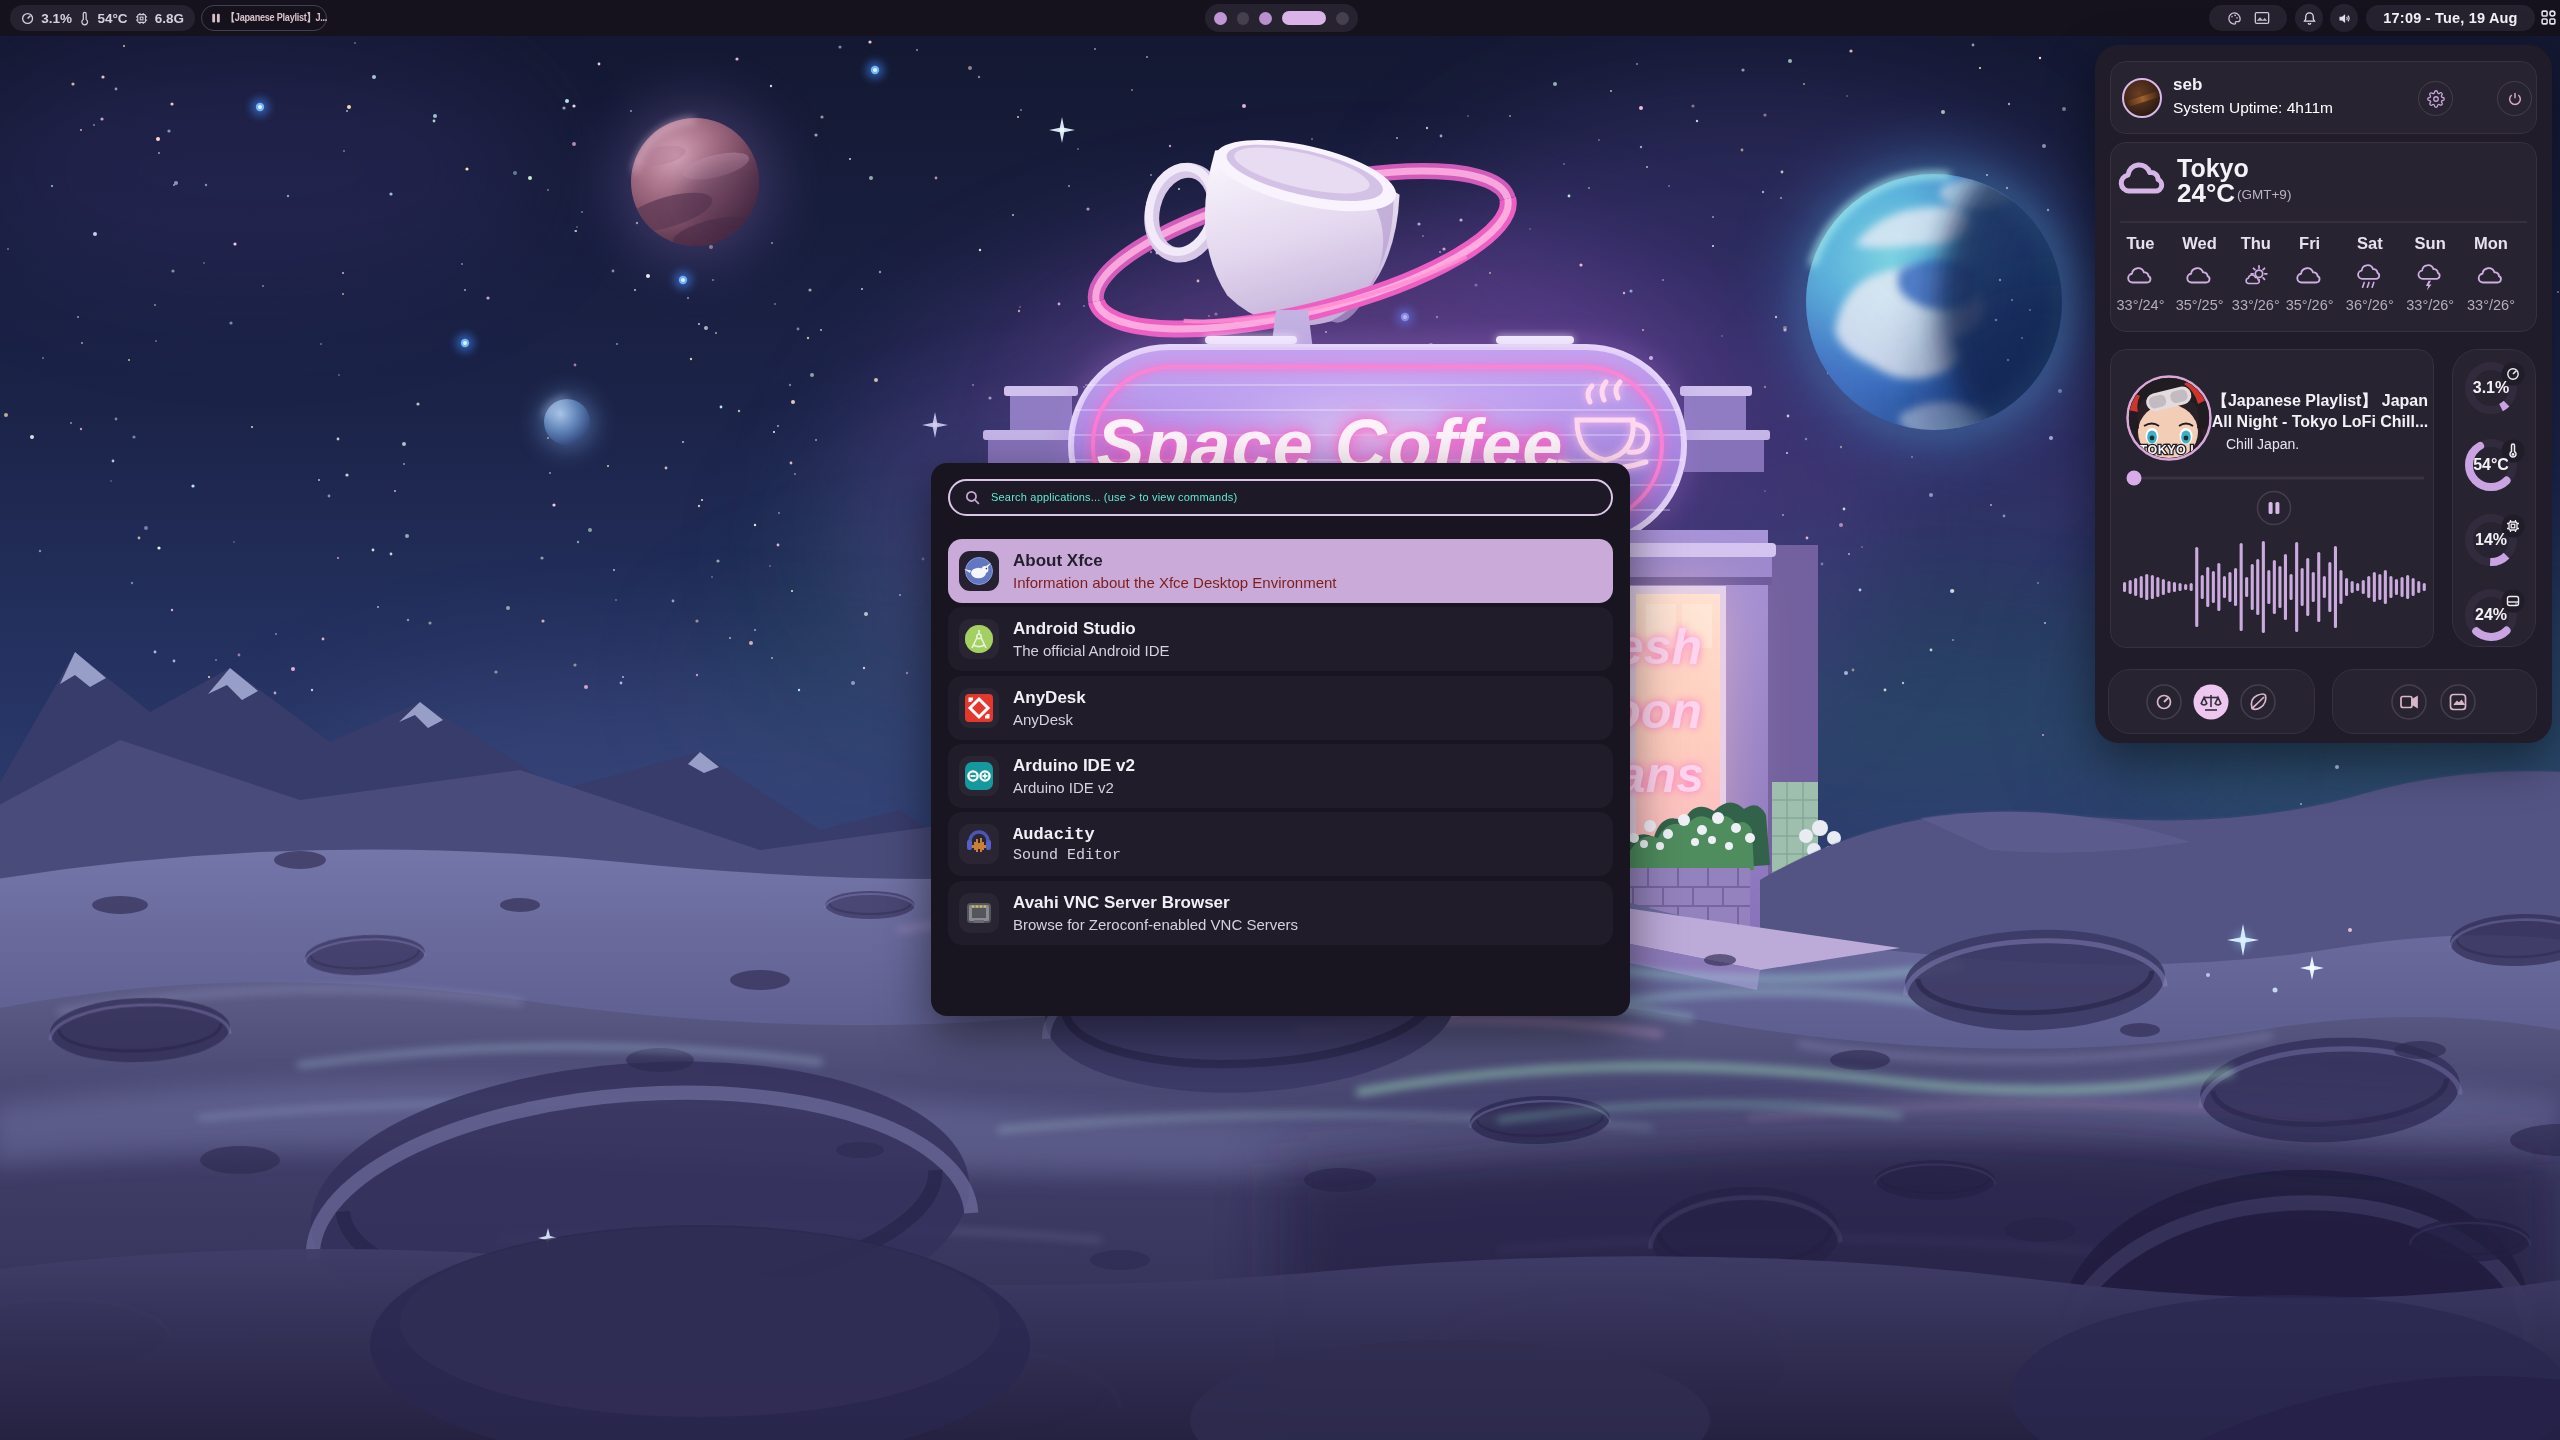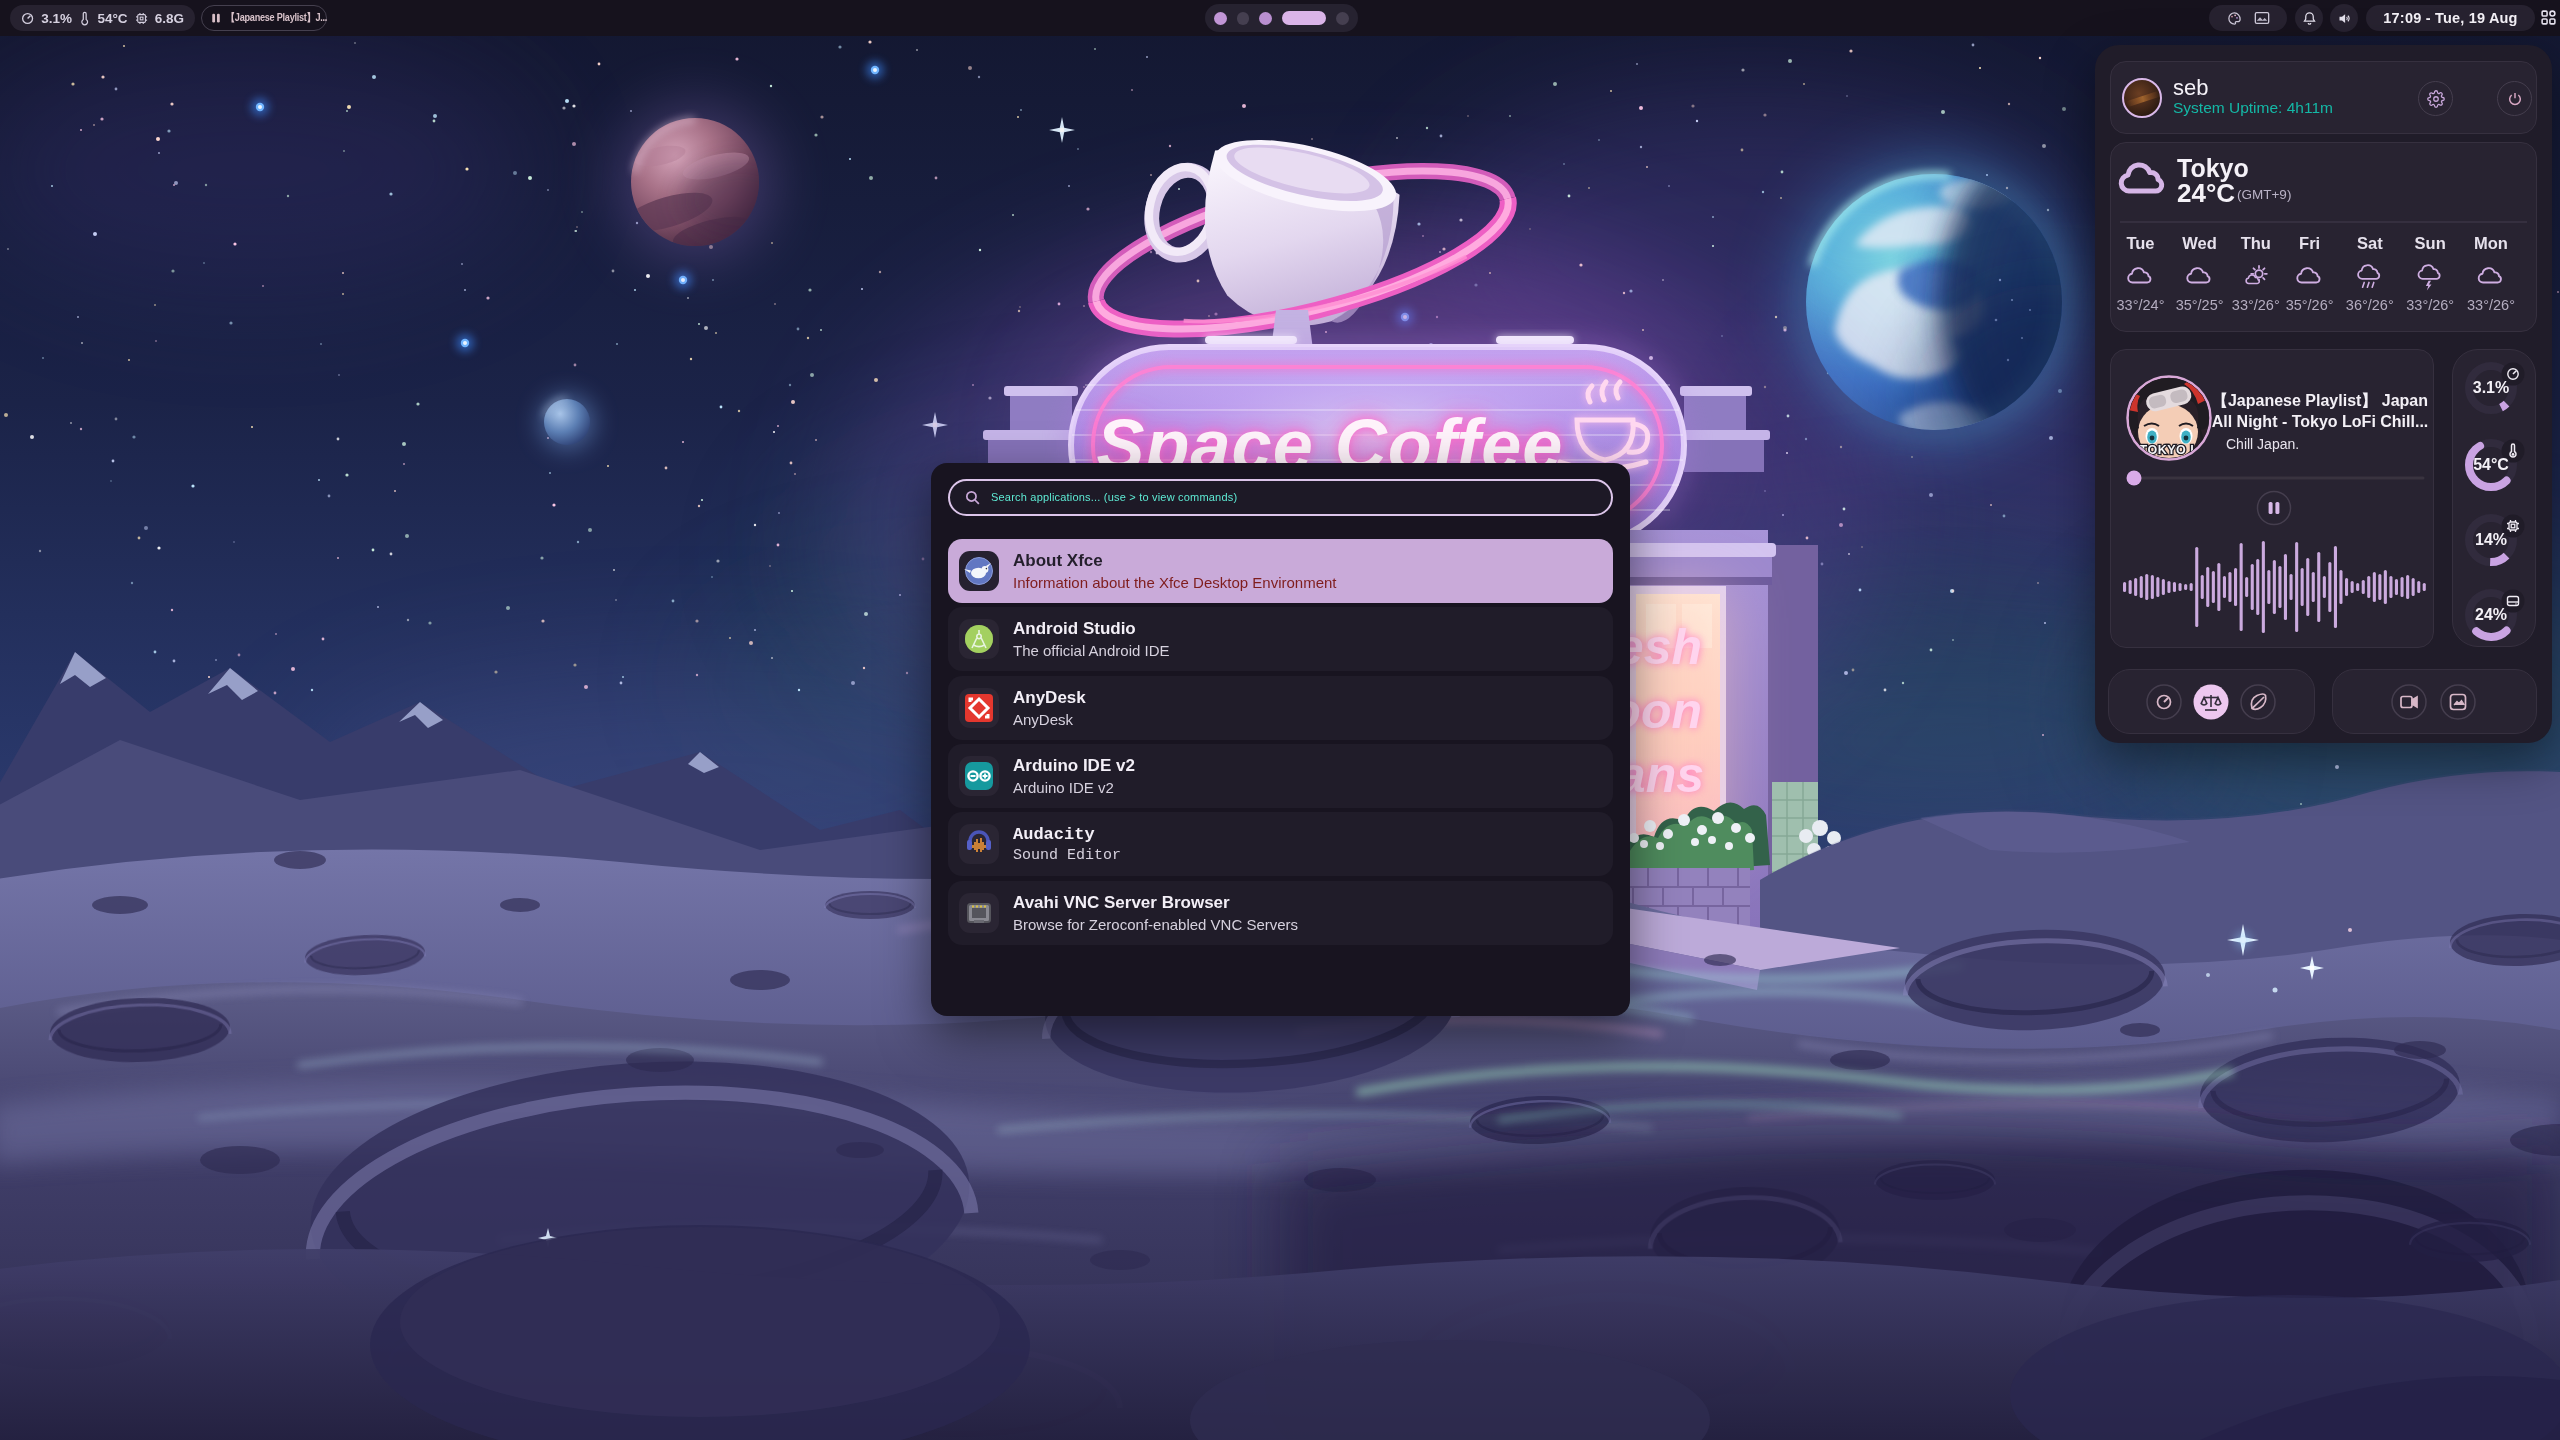--- a/index.html
+++ b/index.html
@@ -1185,22 +1185,22 @@
           <div class="t1">Avahi VNC Server Browser</div>
           <div class="t2">Browse for Zeroconf-enabled VNC Servers</div>
         </div>
       </div>
 
 </div>
 
 <div id="sidebar">
   <div class="card" style="left:15px;top:16px;width:427px;height:73px">
     <div id="avatar"></div>
-    <div style="position:absolute;left:62px;top:13px;font-weight:normal;font-size:22px;color:#f4f1f7">seb</div>
-    <div style="position:absolute;left:62px;top:37px;font-size:15.5px;color:#14b8a6">System Uptime: 4h11m</div>
+    <div style="position:absolute;left:62px;top:13px;font-weight:bold;font-size:17px;color:#f4f1f7">seb</div>
+    <div style="position:absolute;left:62px;top:37px;font-size:15.5px;color:#ffffff">System Uptime: 4h11m</div>
     <div class="cbtn" style="left:307px;top:19px">
           <svg width="18" height="18" viewBox="0 0 24 24" fill="none" stroke="#c9a8dc" stroke-width="1.7" stroke-linejoin="round">
             <circle cx="12" cy="12" r="3"></circle>
             <path d="M19.4 15a1.65 1.65 0 0 0 .33 1.82l.06.06a2 2 0 0 1 0 2.83 2 2 0 0 1-2.83 0l-.06-.06a1.65 1.65 0 0 0-1.82-.33 1.65 1.65 0 0 0-1 1.51V21a2 2 0 0 1-2 2 2 2 0 0 1-2-2v-.09A1.65 1.65 0 0 0 9 19.4a1.65 1.65 0 0 0-1.82.33l-.06.06a2 2 0 0 1-2.83 0 2 2 0 0 1 0-2.83l.06-.06a1.65 1.65 0 0 0 .33-1.82 1.65 1.65 0 0 0-1.51-1H3a2 2 0 0 1-2-2 2 2 0 0 1 2-2h.09A1.65 1.65 0 0 0 4.6 9a1.65 1.65 0 0 0-.33-1.82l-.06-.06a2 2 0 0 1 0-2.83 2 2 0 0 1 2.83 0l.06.06a1.65 1.65 0 0 0 1.82.33H9a1.65 1.65 0 0 0 1-1.51V3a2 2 0 0 1 2-2 2 2 0 0 1 2 2v.09a1.65 1.65 0 0 0 1 1.51 1.65 1.65 0 0 0 1.82-.33l.06-.06a2 2 0 0 1 2.83 0 2 2 0 0 1 0 2.83l-.06.06a1.65 1.65 0 0 0-.33 1.82V9a1.65 1.65 0 0 0 1.51 1H21a2 2 0 0 1 2 2 2 2 0 0 1-2 2h-.09a1.65 1.65 0 0 0-1.51 1z"></path>
           </svg>
         </div>
     <div class="cbtn" style="left:386px;top:19px">
           <svg width="16" height="16" viewBox="0 0 24 24" fill="none" stroke="#d8a8c4" stroke-width="2.2">
             <path d="M12 3 v8"></path>
             <path d="M7 6 a8 8 0 1 0 10 0"></path>

